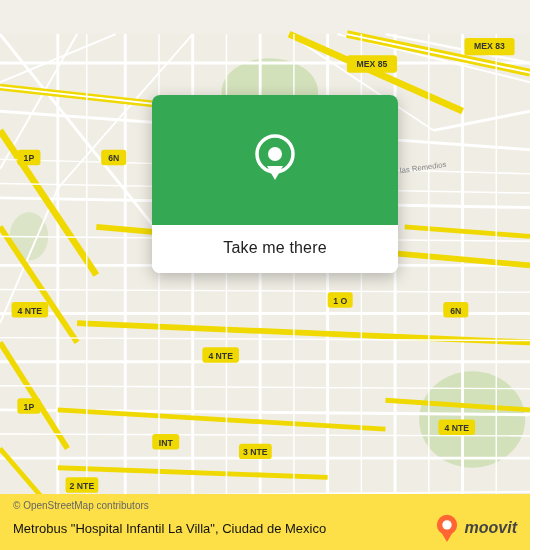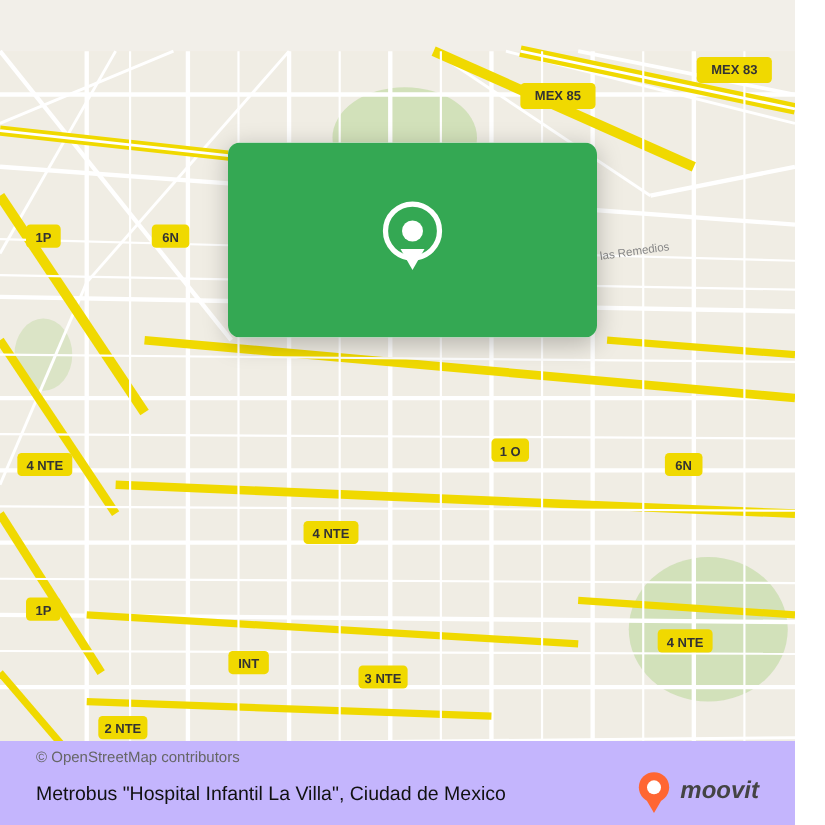--- a/index.html
+++ b/index.html
@@ -72,22 +72,22 @@
       text-align: center;
       letter-spacing: 0.01em;
     }
 
     
     #bottom-bar {
       position: absolute;
       bottom: 0;
       left: 0;
       right: 0;
-      background: #c4b5fd;
-      padding: 6px 24px 8px;
+      background: #fde047;
+      padding: 6px 13px 8px;
       z-index: 10;
     }
 
     #attribution {
       font-size: 10px;
       color: #666;
       margin-bottom: 3px;
     }
 
     #location-info {
@@ -243,20 +243,23 @@
 
   <div id="card-overlay">
     <div id="card-map-section" style="background:#34a853;">
 
       <svg id="pin-icon" viewBox="0 0 56 56" xmlns="http://www.w3.org/2000/svg">
         <circle cx="28" cy="22" r="18" fill="none" stroke="white" stroke-width="3.5"></circle>
         <circle cx="28" cy="22" r="7" fill="white"></circle>
         <polygon points="28,48 20,34 36,34" fill="white"></polygon>
       </svg>
     </div>
+    <div id="card-button-section">
+      <button id="take-me-there-btn">Take me there</button>
+    </div>
   </div>
 
   <div id="bottom-bar">
     <div id="attribution">© OpenStreetMap contributors</div>
     <div id="location-info">
       <span id="location-name">Metrobus "Hospital Infantil La Villa", Ciudad de Mexico</span>
       <div id="moovit-logo">
 
         <svg id="moovit-pin" viewBox="0 0 28 36" xmlns="http://www.w3.org/2000/svg">
           <ellipse cx="14" cy="14" rx="13" ry="13" fill="#ff6633"></ellipse>

